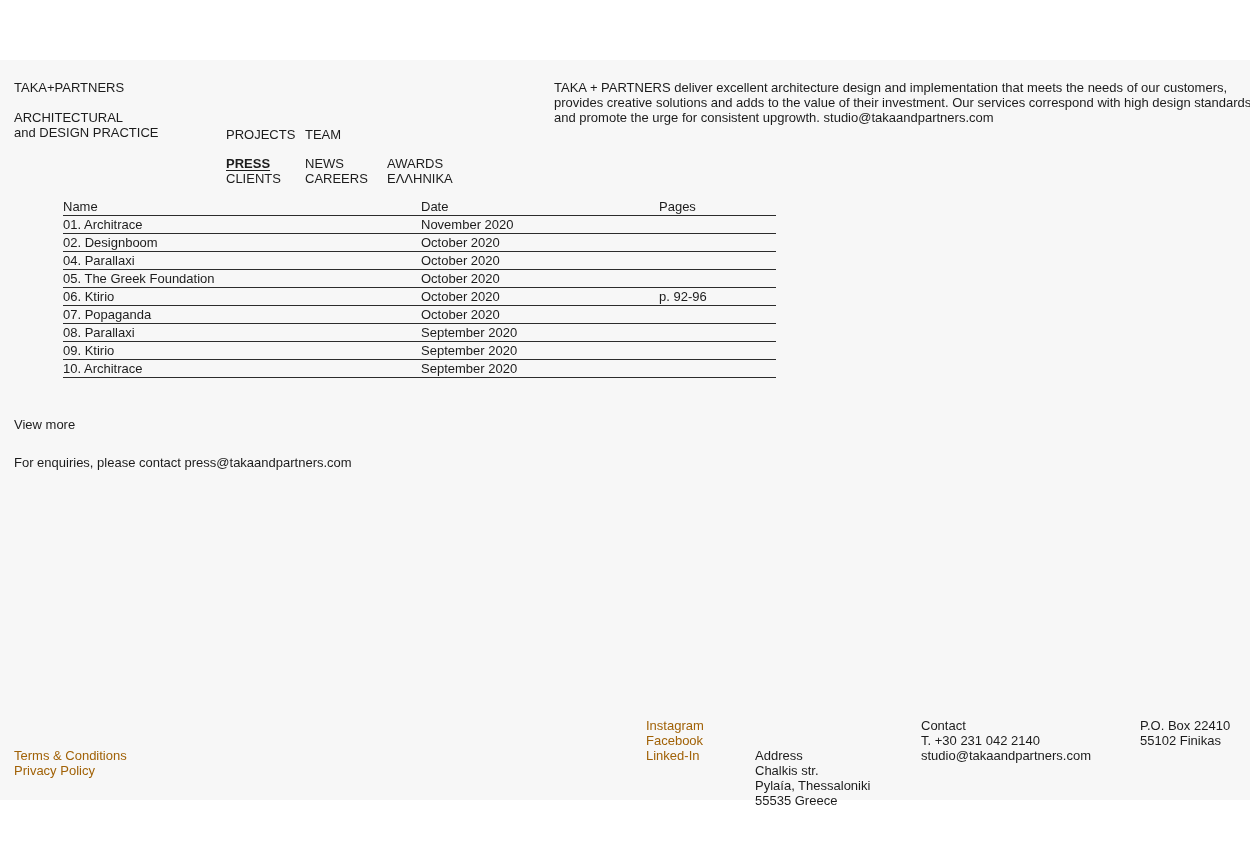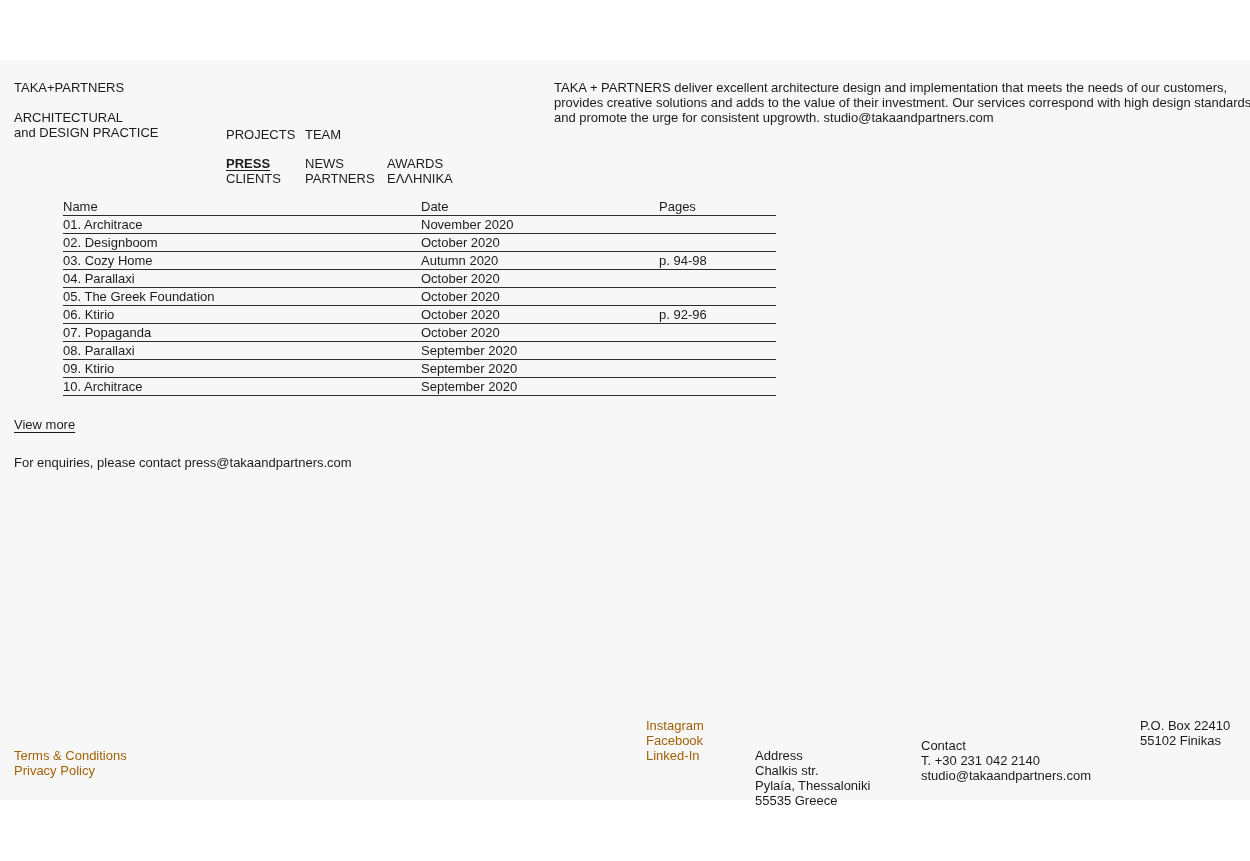--- a/index.html
+++ b/index.html
@@ -40,31 +40,31 @@
     height: 18px;
     border-bottom: 1px solid #2c2c2c;
   }
   .c-name { width: 358px; }
   .c-date { width: 238px; }
   .c-pages { flex: 1; }
   .prow.data { cursor: pointer; }
 
   .view-more {
     left: 14px; top: 357px;
-    text-decoration: underline; text-underline-offset: 3px;
+    text-underline-offset: 3px;
     cursor: pointer; color: #1c1c1c; display: inline-block;
   }
   .enquiries { left: 14px; top: 395px; line-height: 15px; }
 
   
   .foot-col { line-height: 15px; }
   .foot-legal   { left: 14px;   top: 688px; }
   .foot-social  { left: 646px;  top: 658px; }
   .foot-address { left: 755px;  top: 658px; margin-top: 30px; }
-  .foot-contact { left: 921px;  top: 658px; margin-top: 20px; }
+  .foot-contact { left: 921px;  top: 658px; }
   .foot-pobox   { left: 1140px; top: 658px; }
   .foot-col a { color: #a16207; text-decoration: none; cursor: pointer; display: block; }
 </style>
 </head>
 <body>
 
 <div class="canvas">
   <div class="panel">
 
     <div class="abs brand">TAKA+PARTNERS</div>
@@ -76,21 +76,21 @@
     <div class="abs nav-col nav-c1">
       <a>PROJECTS</a>
       <div class="nav-gap"></div>
       <a class="active">PRESS</a>
       <a>CLIENTS</a>
     </div>
     <div class="abs nav-col nav-c2">
       <a>TEAM</a>
       <div class="nav-gap"></div>
       <a>NEWS</a>
-      <a>PARTNERS</a>
+      <a>CAREERS</a>
     </div>
     <div class="abs nav-col nav-c3">
       <div class="nav-gap"></div>
       <div style="height:15px"></div>
       <a>AWARDS</a>
       <a>ΕΛΛΗΝΙΚΑ</a>
     </div>
 
     <div class="abs description">TAKA + PARTNERS deliver excellent architecture design and implementation that meets the needs of our customers, provides creative solutions and adds to the value of their investment. Our services correspond with high design standards and promote the urge for consistent upgrowth. studio@takaandpartners.com</div>
 
@@ -102,25 +102,20 @@
       </div>
       <div class="prow data">
         <div class="c-name">01. Architrace</div>
         <div class="c-date">November 2020</div>
         <div class="c-pages"></div>
       </div>
       <div class="prow data">
         <div class="c-name">02. Designboom</div>
         <div class="c-date">October 2020</div>
         <div class="c-pages"></div>
-      </div>
-      <div class="prow data">
-        <div class="c-name">03. Cozy Home</div>
-        <div class="c-date">Autumn 2020</div>
-        <div class="c-pages">p. 94-98</div>
       </div>
       <div class="prow data">
         <div class="c-name">04. Parallaxi</div>
         <div class="c-date">October 2020</div>
         <div class="c-pages"></div>
       </div>
       <div class="prow data">
         <div class="c-name">05. The Greek Foundation</div>
         <div class="c-date">October 2020</div>
         <div class="c-pages"></div>

